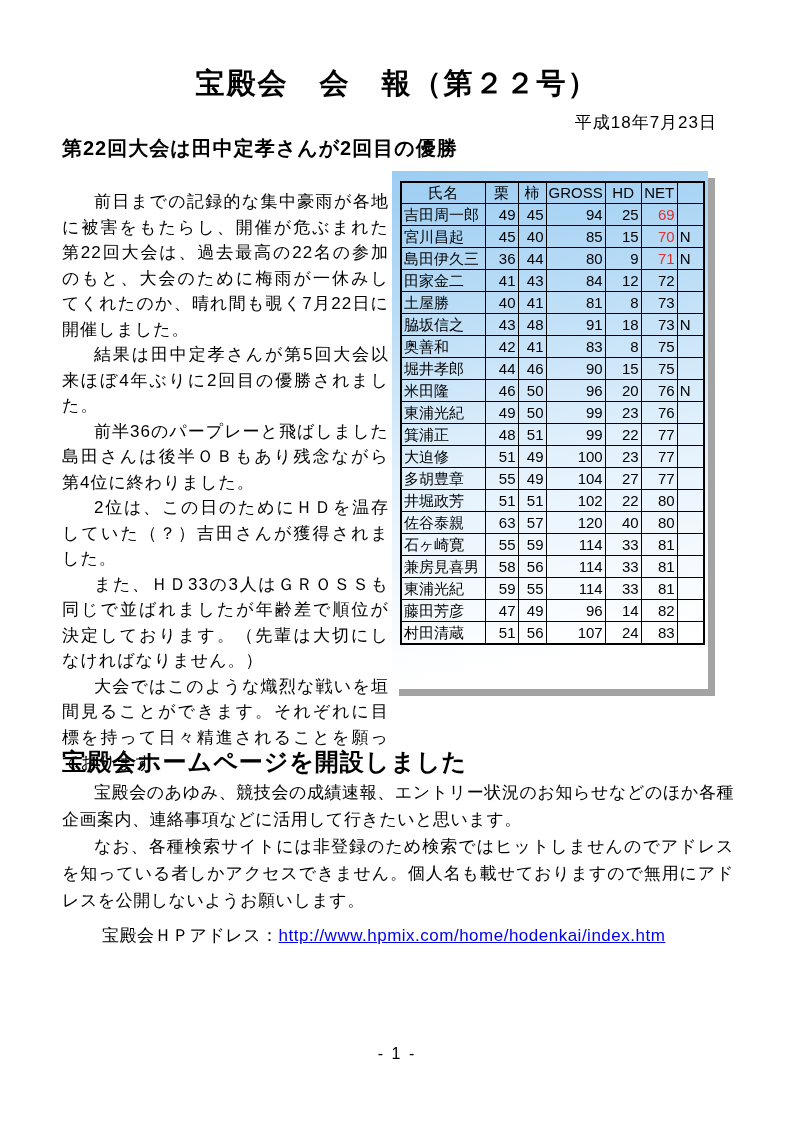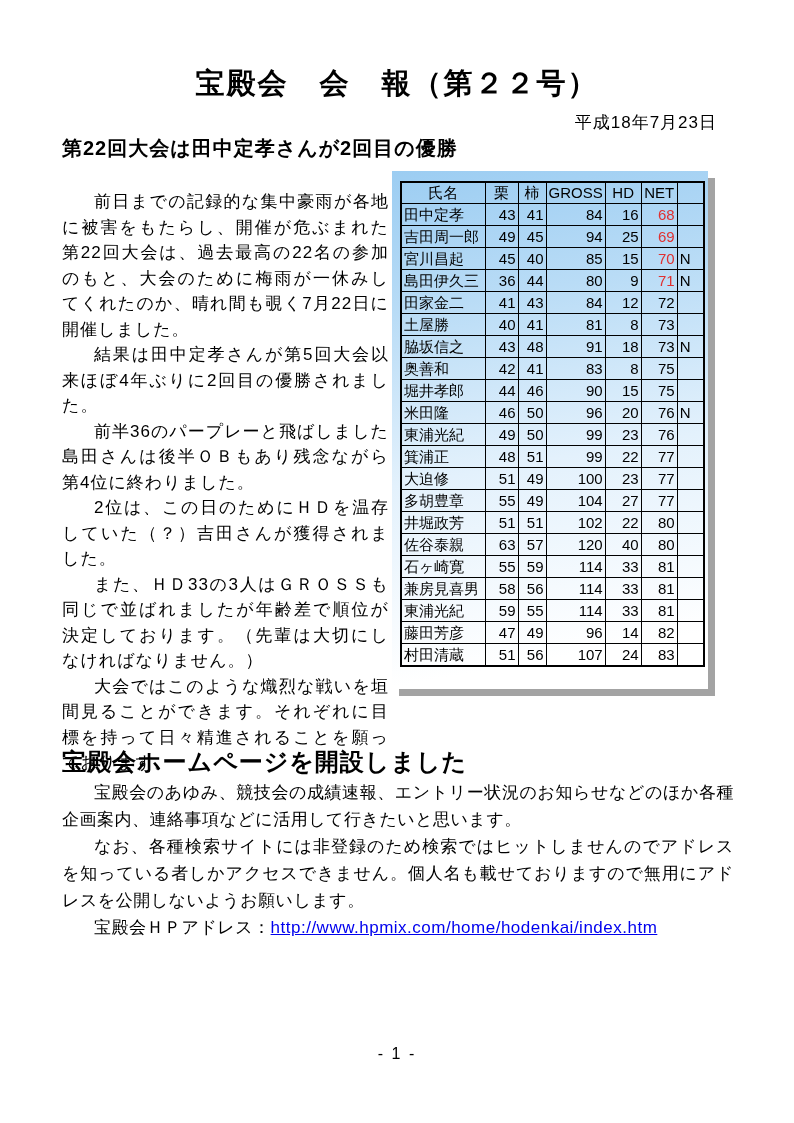--- a/index.html
+++ b/index.html
@@ -57,21 +57,21 @@
   .h-article2{
     position:absolute;left:62px;top:746px;margin:0;
     font-size:24px;font-weight:bold;letter-spacing:1px;
   }
   .bottom-col{
     position:absolute;left:62px;top:779px;width:672px;
     font-size:17px;line-height:27px;letter-spacing:0.5px;
     text-align:justify;
   }
   .bottom-col .para{margin:0;text-indent:32px;}
-  .address-line{margin:0;text-indent:32px;}
+  .address-line{margin:8px;text-indent:32px;}
   .address-line a{color:var(--link-blue);text-decoration:underline;}
   .footer{
     position:absolute;left:0;top:1045px;width:100%;
     text-align:center;font-size:16px;letter-spacing:2px;
   }
 </style>
 </head>
 <body>
 
 <div class="page">
@@ -108,29 +108,20 @@
             <th>栗</th>
             <th>柿</th>
             <th>GROSS</th>
             <th>HD</th>
             <th>NET</th>
             <th></th>
           </tr>
         </thead>
       <tbody id="results-body">
           <tr>
-            <td class="td-name">田中定孝</td>
-            <td class="td-num">43</td>
-            <td class="td-num">41</td>
-            <td class="td-num">84</td>
-            <td class="td-num">16</td>
-            <td class="td-num net-red">68</td>
-            <td class="td-mark"></td>
-          </tr>
-          <tr>
             <td class="td-name">吉田周一郎</td>
             <td class="td-num">49</td>
             <td class="td-num">45</td>
             <td class="td-num">94</td>
             <td class="td-num">25</td>
             <td class="td-num net-red">69</td>
             <td class="td-mark"></td>
           </tr>
           <tr>
             <td class="td-name">宮川昌起</td>

